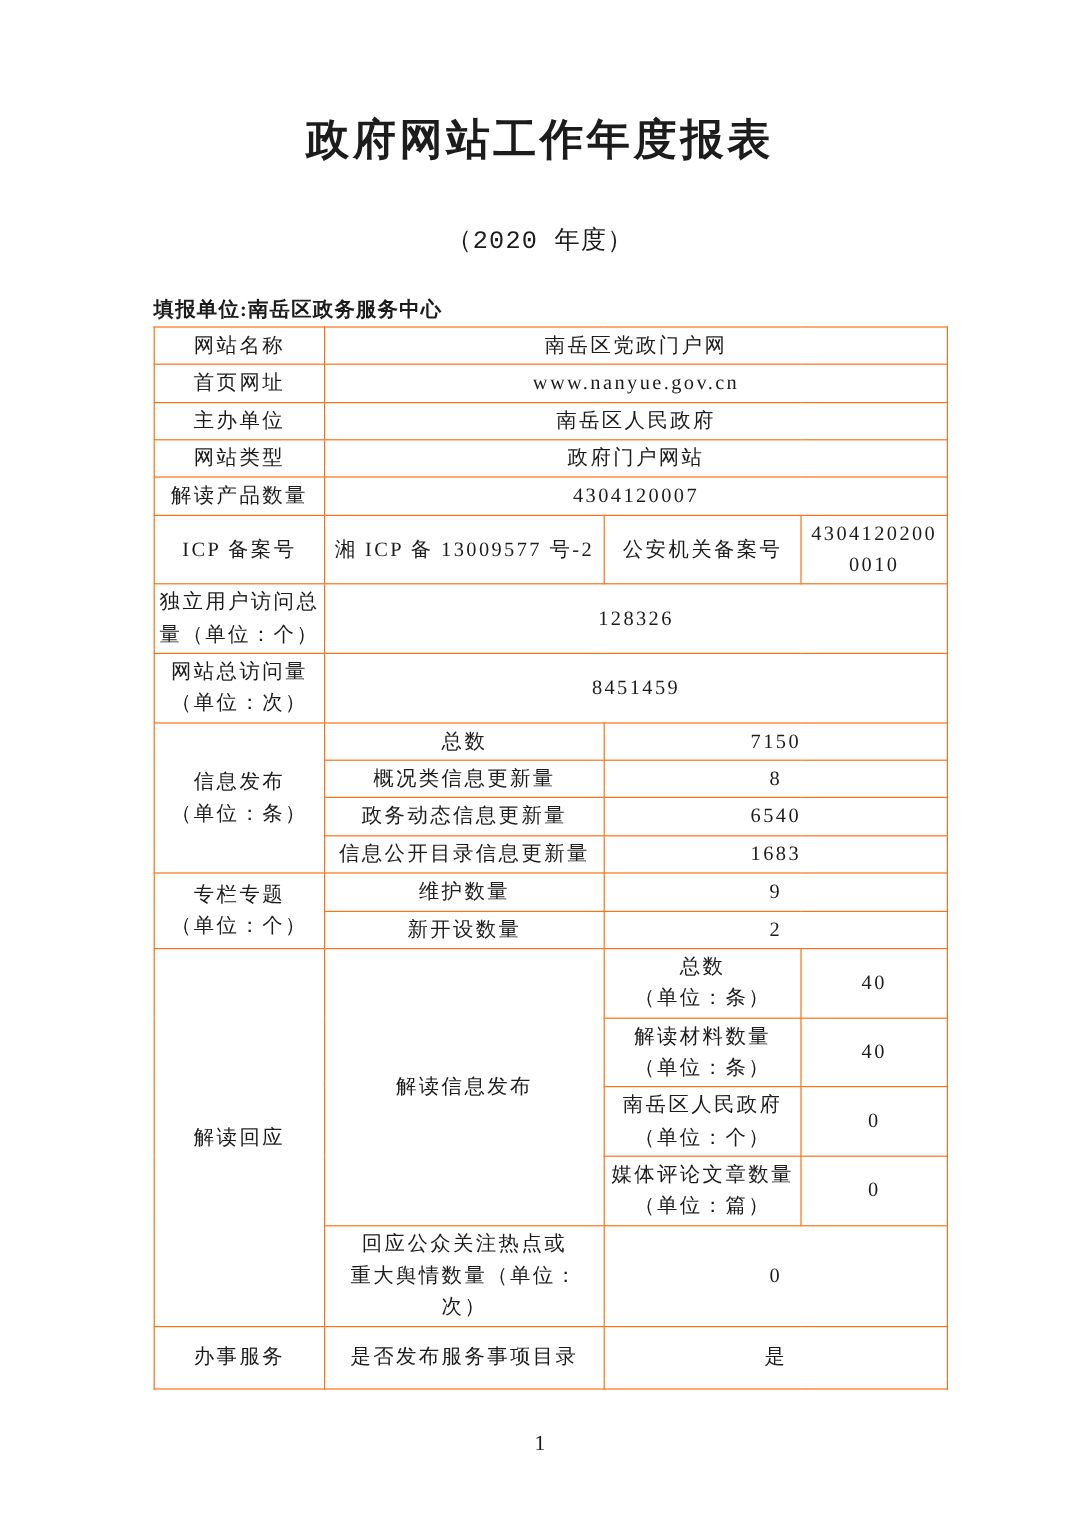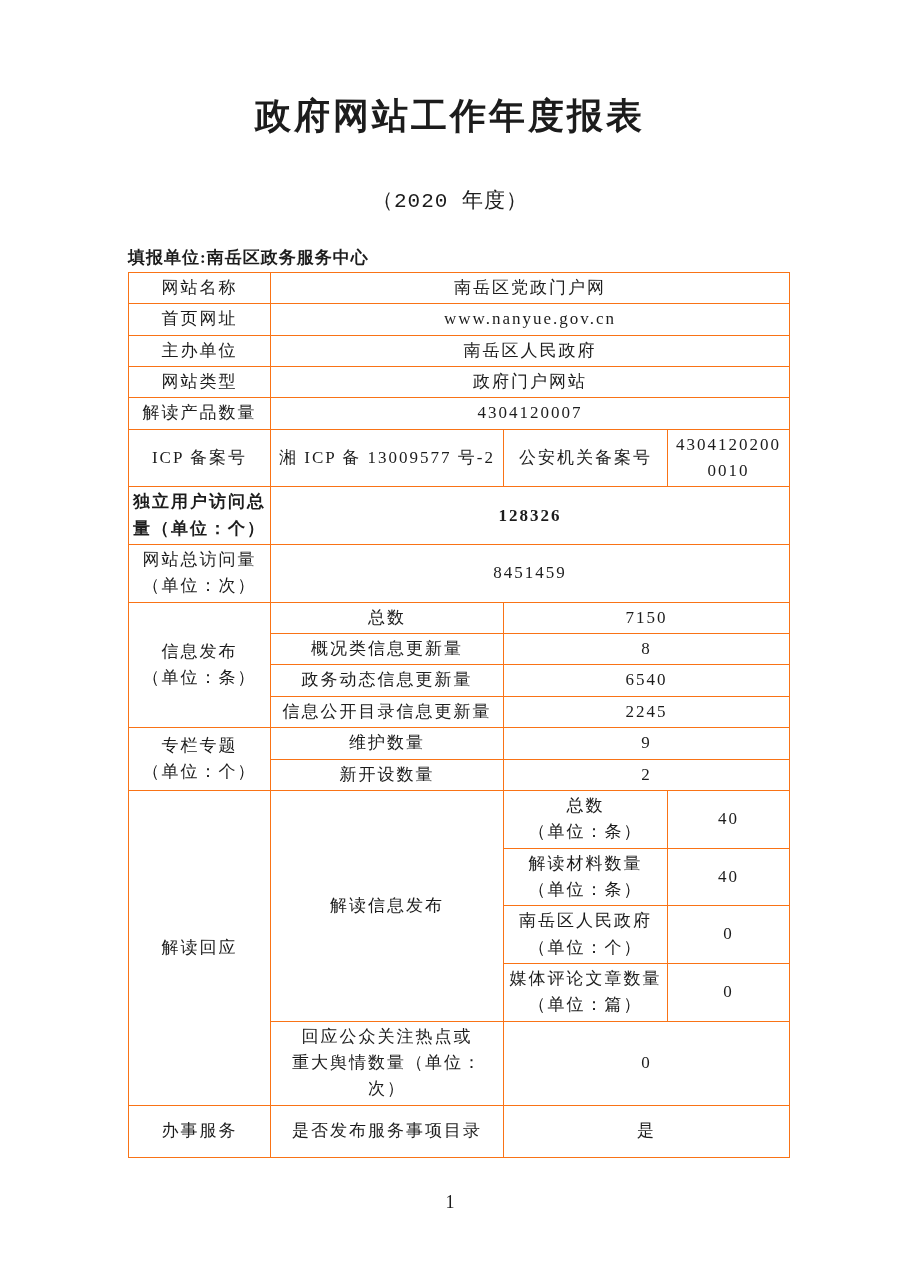--- a/index.html
+++ b/index.html
@@ -48,21 +48,21 @@
     letter-spacing: 2px;
     padding: 2px 4px;
     overflow: hidden;
   }
   .pre { white-space: pre-line; }
   .num { letter-spacing: 1px; word-break: break-all; }
   .latin { letter-spacing: 1px; }
   
   tr.r-basic    { height: 31px; }
   tr.r-icp      { height: 57px; }
-  tr.r-traffic1 { height: 56px; font-weight: bold; }
+  tr.r-traffic1 { height: 56px; }
   tr.r-traffic2 { height: 57px; }
   tr.r-info     { height: 30px; }
   tr.r-topic    { height: 31px; }
   tr.r-interp1  { height: 53px; }
   tr.r-interp2  { height: 46px; }
   tr.r-interp3  { height: 53px; }
   tr.r-interp4  { height: 52px; }
   tr.r-response { height: 73px; }
   tr.r-services { height: 52px; }
   td.cell-bottom { vertical-align: bottom; padding-bottom: 5px; font-family: Liberation Serif, serif; }
@@ -139,21 +139,21 @@
     <tr class="r-info">
       <td>概况类信息更新量</td>
       <td colspan="2" class="num">8</td>
     </tr>
     <tr class="r-info">
       <td>政务动态信息更新量</td>
       <td colspan="2" class="num">6540</td>
     </tr>
     <tr class="r-info">
       <td>信息公开目录信息更新量</td>
-      <td colspan="2" class="num">2245</td>
+      <td colspan="2" class="num">1683</td>
     </tr>
 
     <tr class="r-topic">
       <td rowspan="2" class="pre">专栏专题
 （单位：个）</td>
       <td>维护数量</td>
       <td colspan="2" class="num">9</td>
     </tr>
     <tr class="r-topic">
       <td>新开设数量</td>

